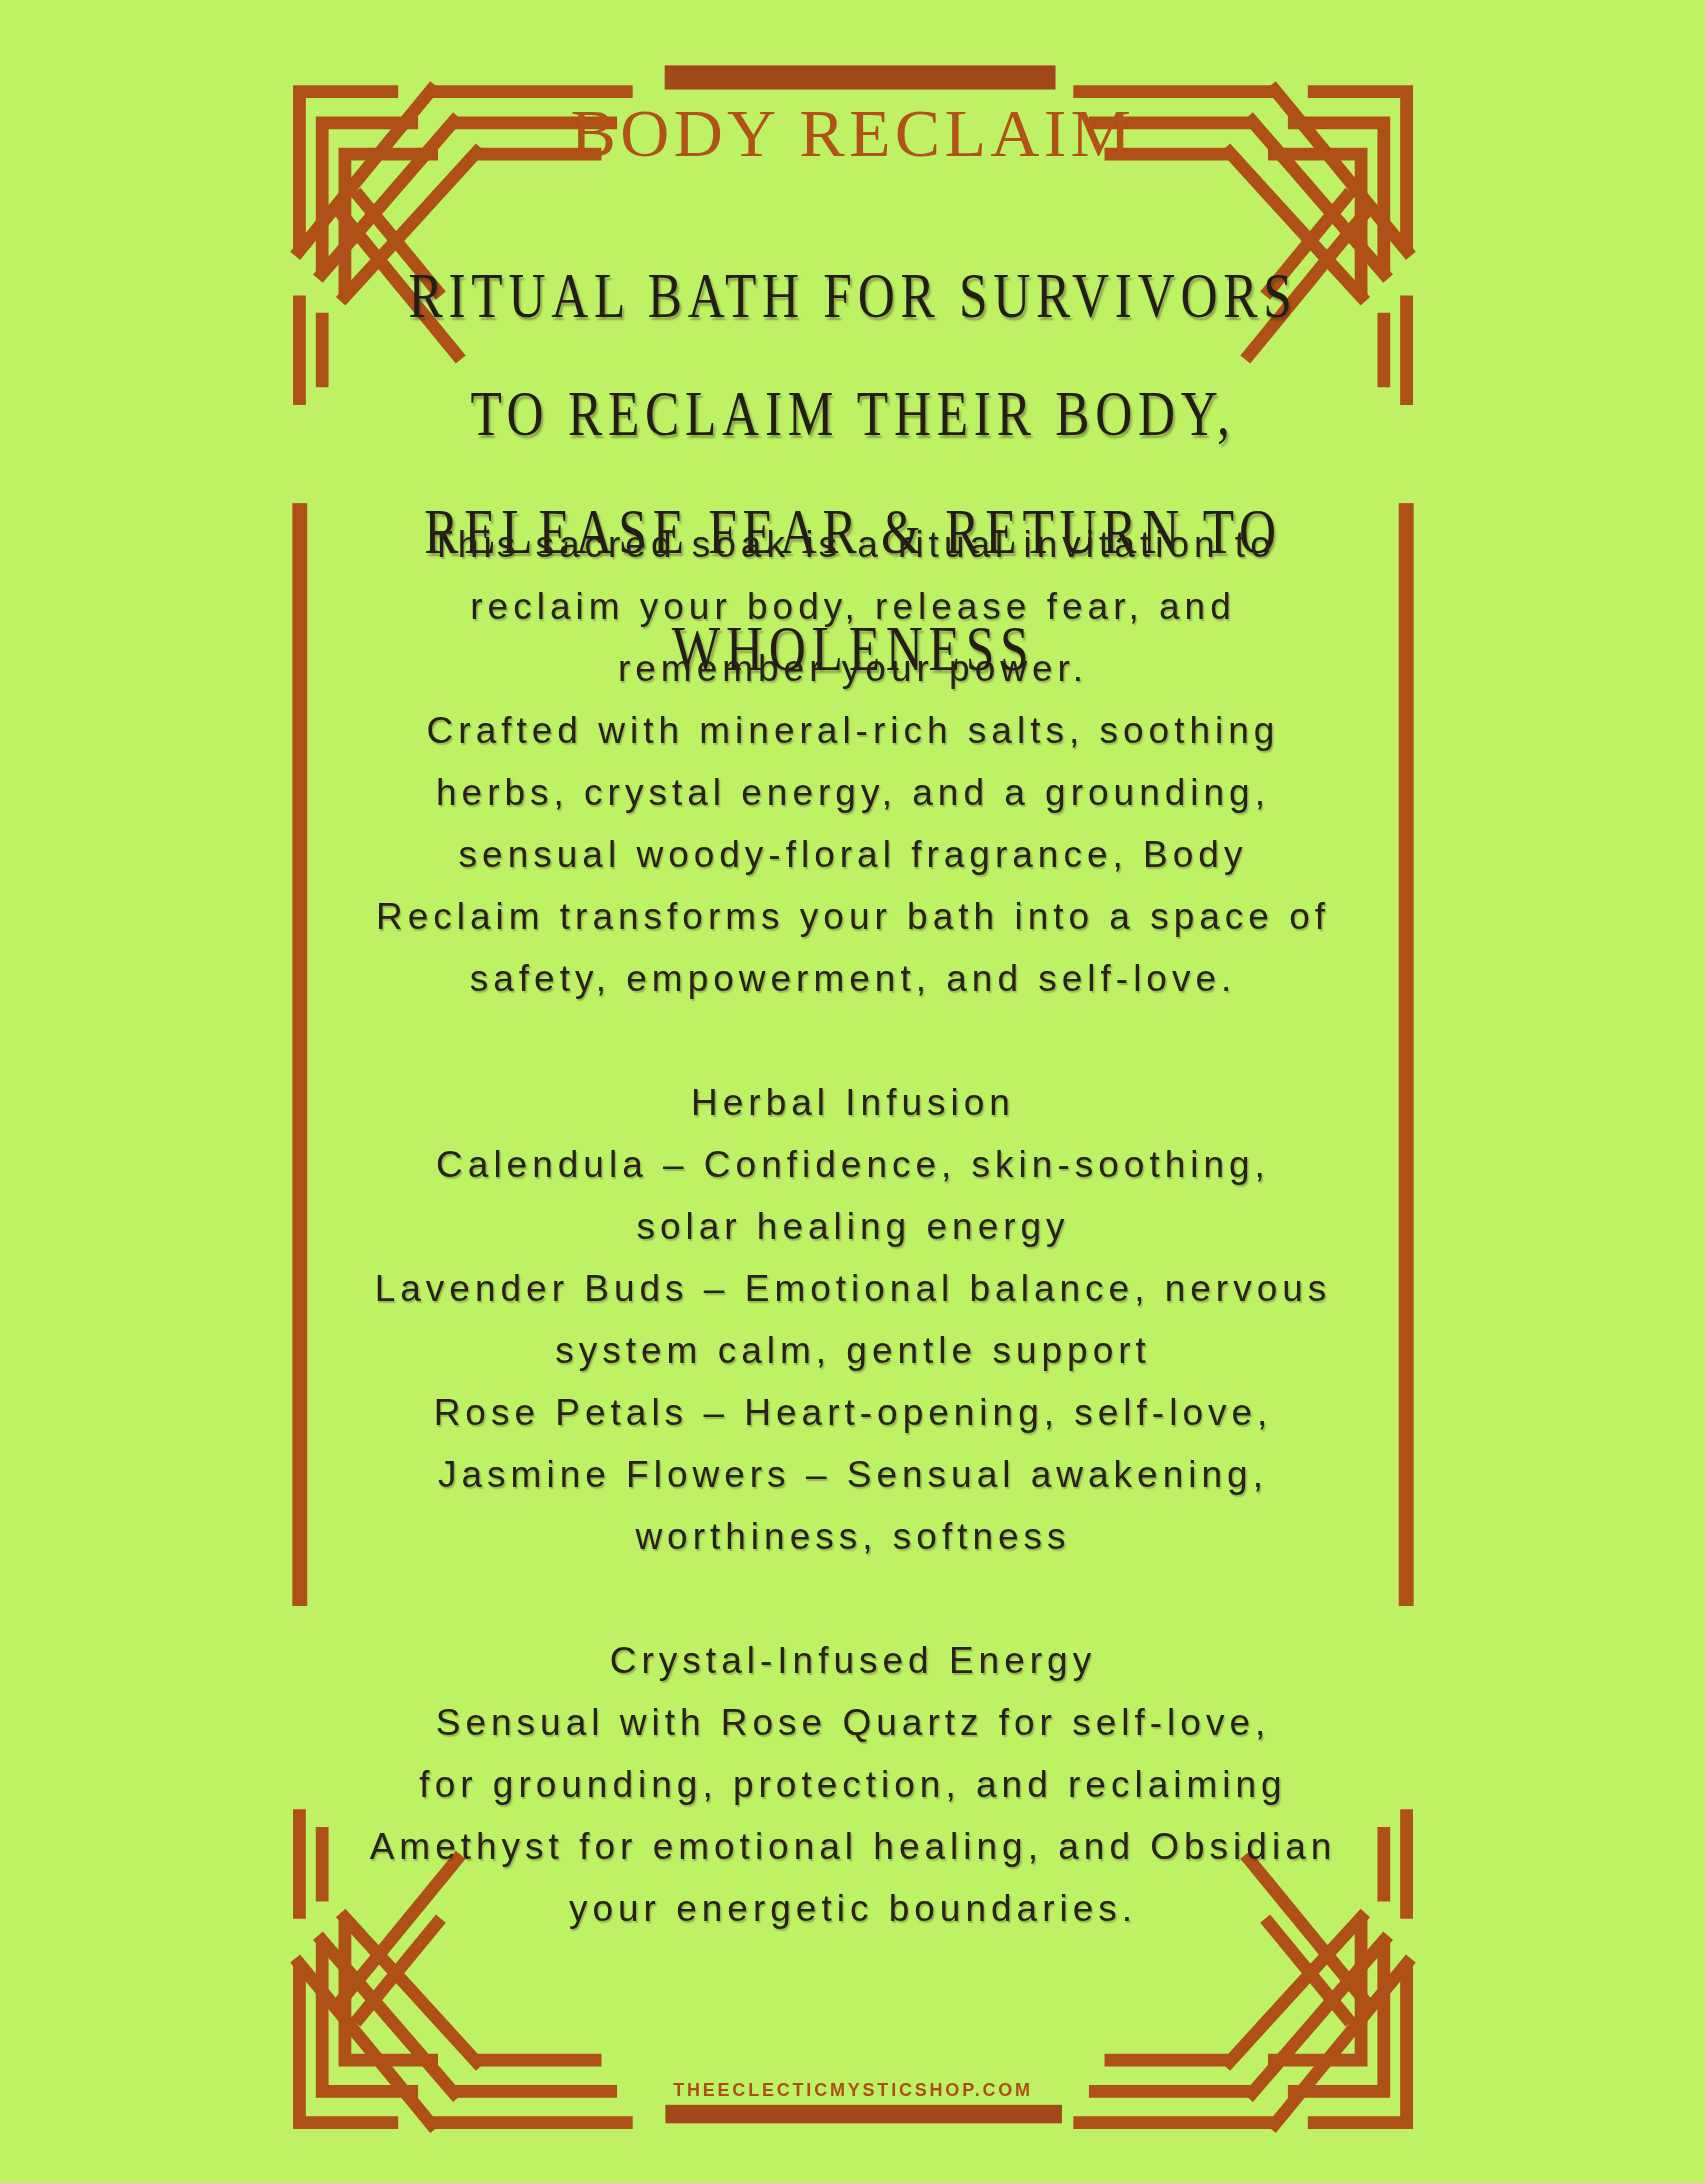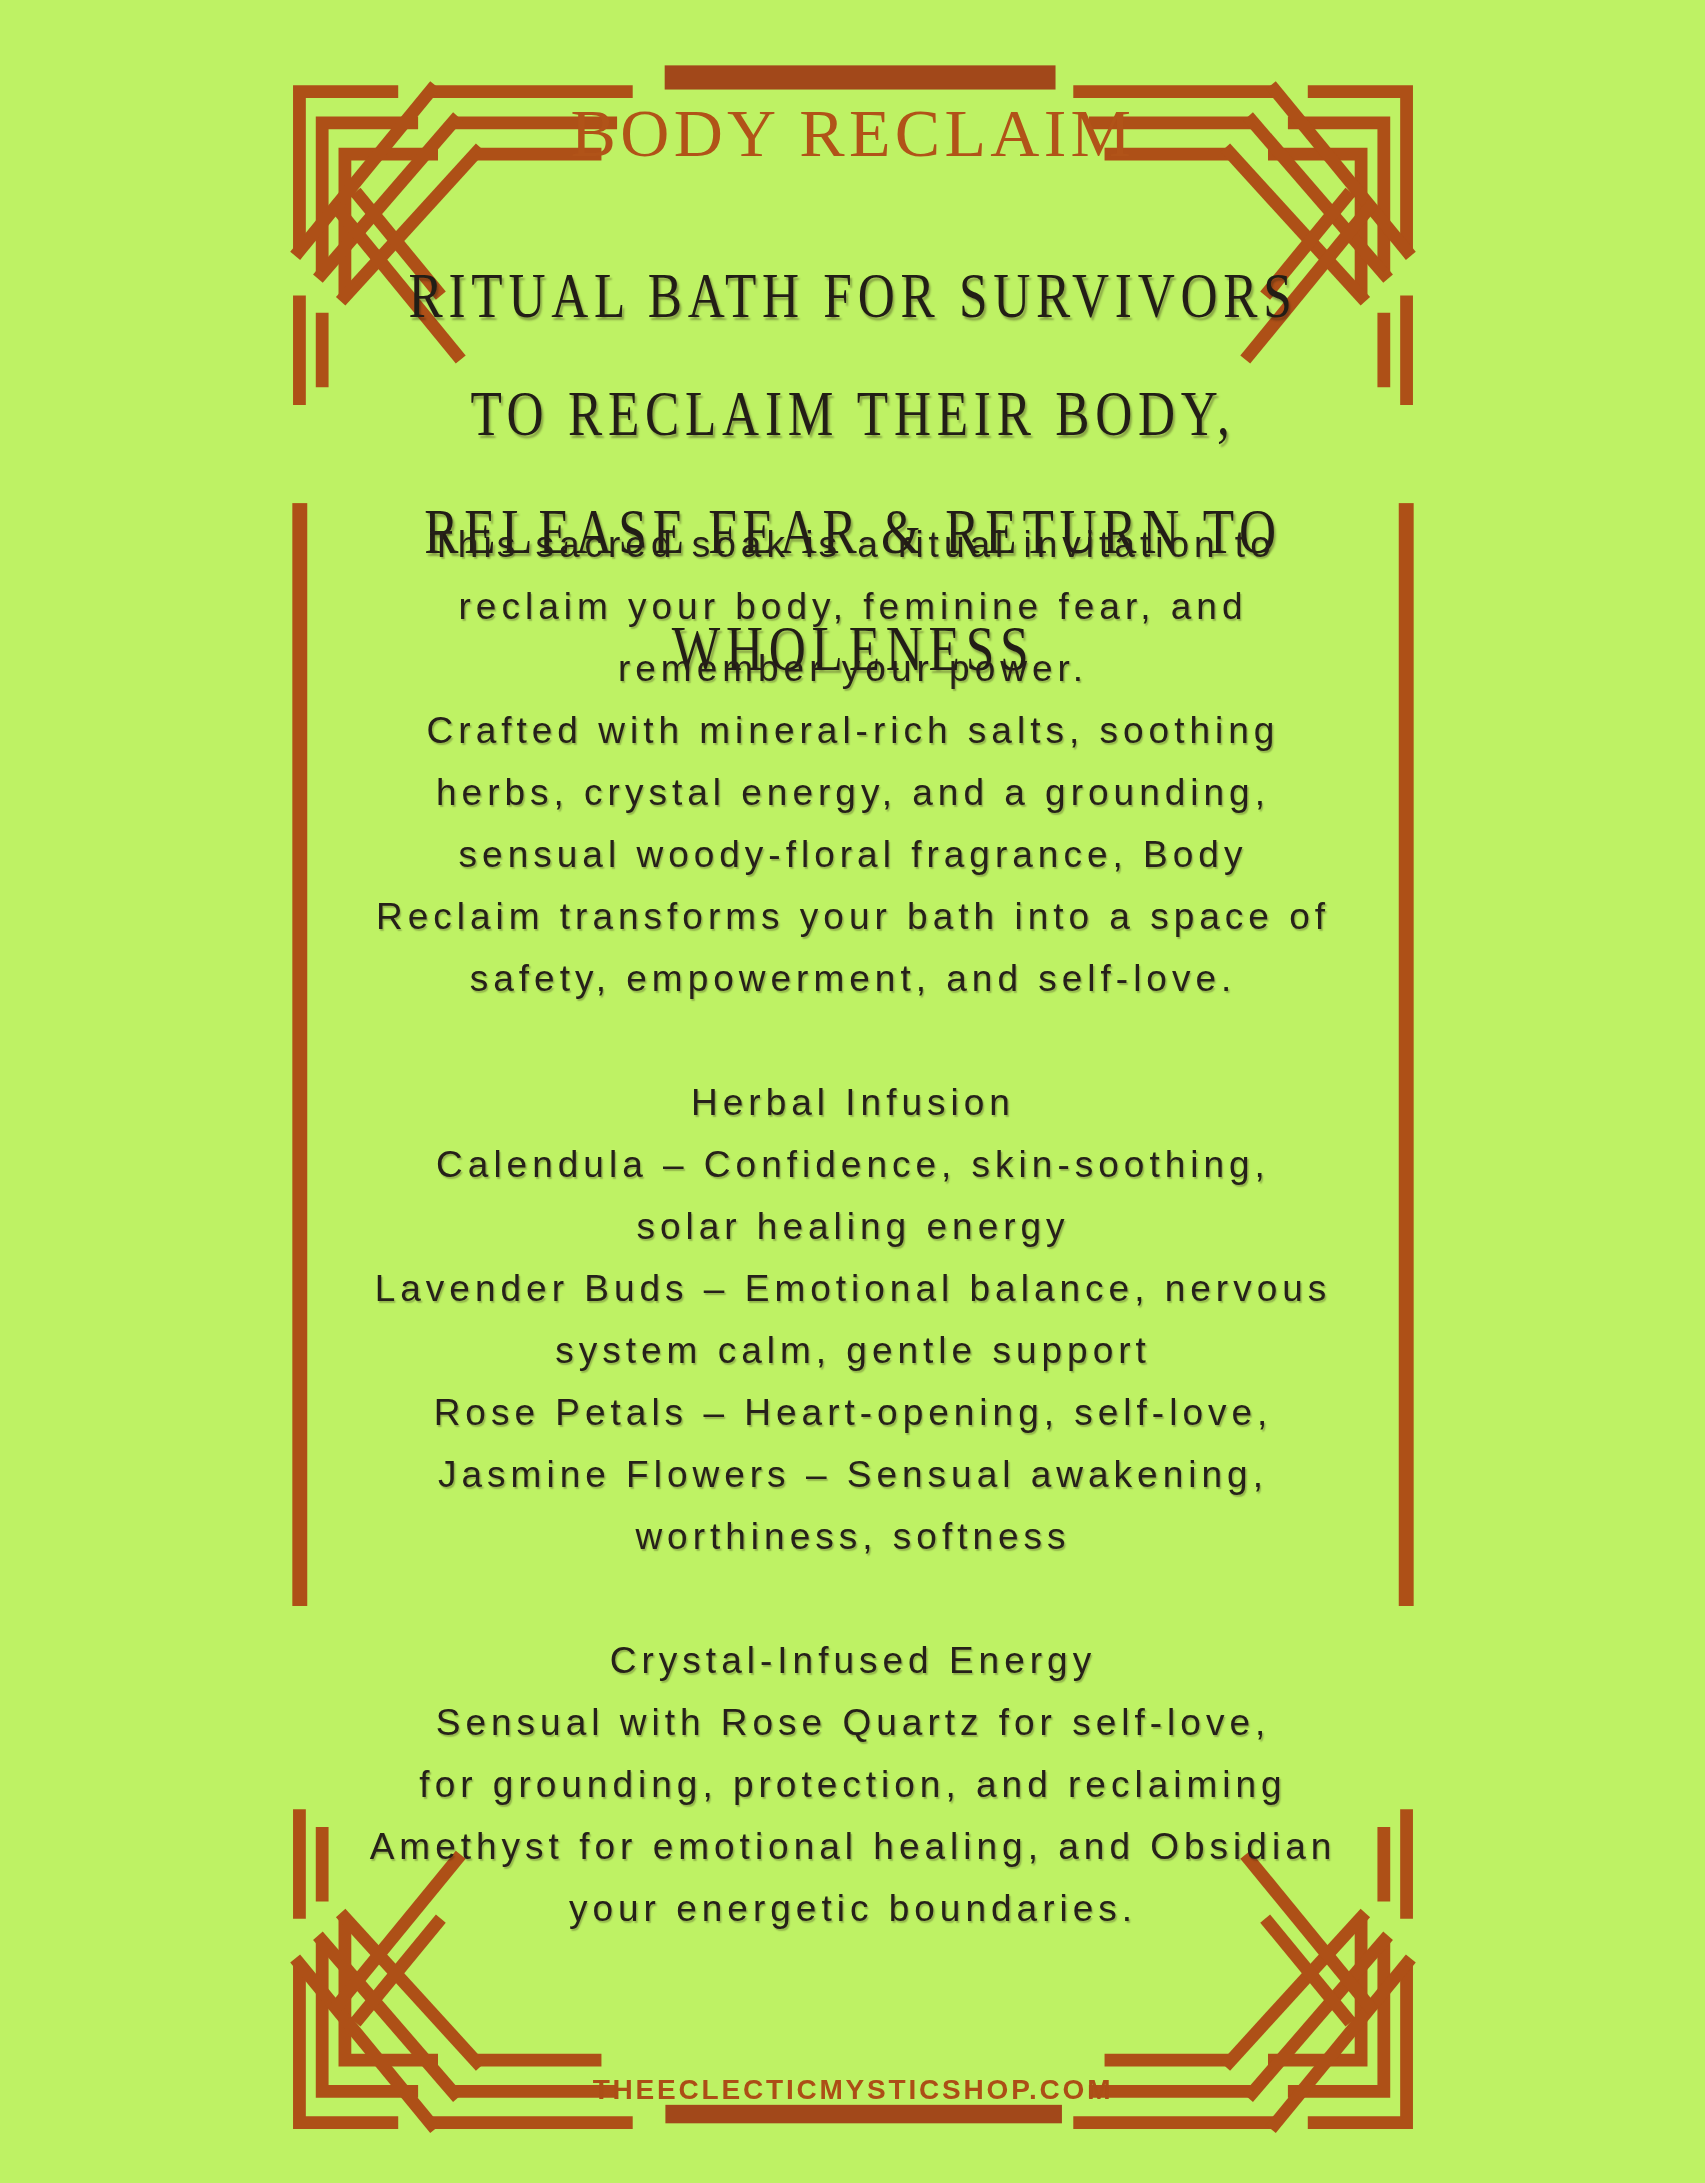--- a/index.html
+++ b/index.html
@@ -39,21 +39,21 @@
     font-family:Liberation Sans, sans-serif;
     font-size:37px;
     letter-spacing:5px;
     color:#262119;
     text-shadow:1.4px 2.1px 1.4px rgba(40,30,15,0.28);
   }
   .bodytext .ln{height:62px;line-height:62px;white-space:nowrap;}
   .bodytext .blank{height:62px;}
   .site{
     top:2070px;
-    font-size:28px;
+    font-size:18px;
     font-weight:700;
     letter-spacing:2.8px;
     color:#AC4E16;
     line-height:40px;
   }
 </style>
 </head>
 <body>
 
 <div class="canvas">
@@ -98,21 +98,21 @@
 
   <div class="txt headline">
     <div class="hl">RITUAL BATH FOR SURVIVORS</div>
     <div class="hl">TO RECLAIM THEIR BODY,</div>
     <div class="hl">RELEASE FEAR &amp; RETURN TO</div>
     <div class="hl">WHOLENESS</div>
   </div>
 
   <div class="txt bodytext">
     <div class="ln">This sacred soak is a ritual invitation to</div>
-    <div class="ln">reclaim your body, feminine fear, and</div>
+    <div class="ln">reclaim your body, release fear, and</div>
     <div class="ln">remember your power.</div>
     <div class="ln">Crafted with mineral-rich salts, soothing</div>
     <div class="ln">herbs, crystal energy, and a grounding,</div>
     <div class="ln">sensual woody-floral fragrance, Body</div>
     <div class="ln">Reclaim transforms your bath into a space of</div>
     <div class="ln">safety, empowerment, and self-love.</div>
 
     <div class="ln blank"></div>
 
     <div class="ln">Herbal Infusion</div>

